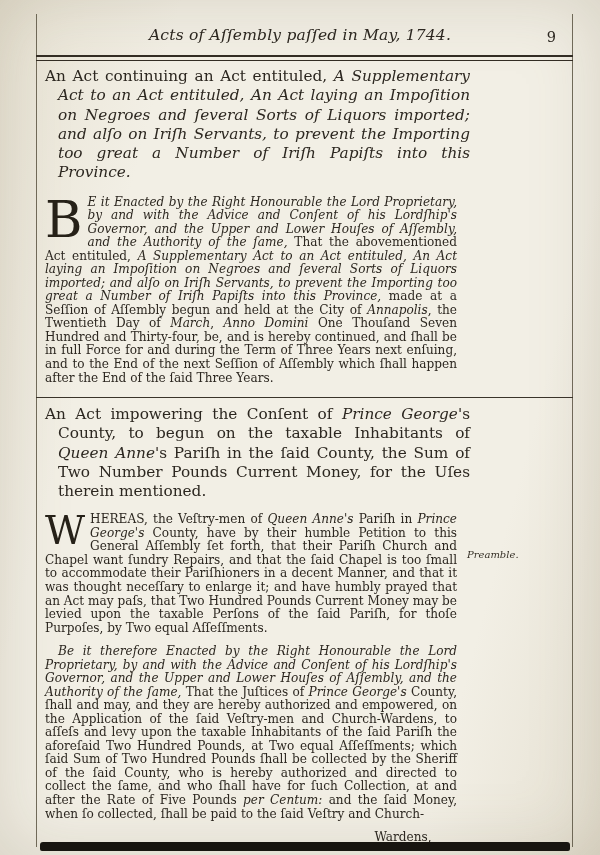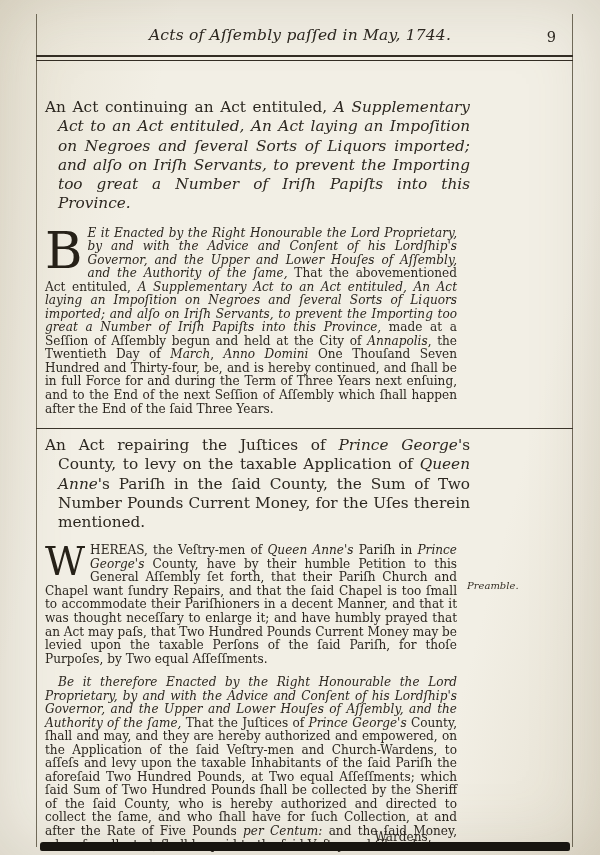--- a/index.html
+++ b/index.html
@@ -36,21 +36,21 @@
   .row { display:flex; align-items:flex-start; }
   .main-col { width:412px; }
   .note-col { width:116px; padding-left:10px; box-sizing:border-box; }
 
   .act-heading {
     width:412px;
     font-size:15.3px; line-height:1.26;
     text-align:justify;
     padding-left:13px; text-indent:-13px; 
   }
-  .act1-heading { margin-top:32px; }
+  .act1-heading { margin-top:1px; }
   .act2-heading { margin-top:7px; }
 
   .body-text {
     font-size:12.1px; line-height:1.12;
     text-align:justify;
   }
   .indent { text-indent:13px; }
   .it { font-style:italic; }
   .rm { font-style:normal; }
 
@@ -111,21 +111,21 @@
 
     <div class="row mt-body1">
       <div class="main-col body-text">
         <span class="dropcap">B</span><span class="it">E it Enacted by the Right Honourable the Lord Proprietary, by and with the Advice and Conſent of his Lordſhip's Governor, and the Upper and Lower Houſes of Aſſembly, and the Authority of the ſame, </span><span class="rm">That the abovementioned Act entituled, </span><span class="it">A Supplementary Act to an Act entituled, An Act laying an Impoſition on Negroes and ſeveral Sorts of Liquors imported; and alſo on Iriſh Servants, to prevent the Importing too great a Number of Iriſh Papiſts into this Province, </span><span class="rm">made at a Seſſion of Aſſembly begun and held at the City of </span><span class="it">Annapolis</span><span class="rm">, the Twentieth Day of </span><span class="it">March</span><span class="rm">, </span><span class="it">Anno Domini</span><span class="rm"> One Thouſand Seven Hundred and Thirty-four, be, and is hereby continued, and ſhall be in full Force for and during the Term of Three Years next enſuing, and to the End of the next Seſſion of Aſſembly which ſhall happen after the End of the ſaid Three Years.</span>
       </div>
     </div>
 
     <div class="section-rule"></div>
 
     <div class="act-heading act2-heading">
-      <span class="rm">An Act repairing the Juſtices of </span><span class="it">Prince George</span><span class="rm">'s County, to levy on the taxable Application of </span><span class="it">Queen Anne</span><span class="rm">'s Pariſh in the ſaid County, the Sum of Two Number Pounds Current Money, for the Uſes therein mentioned.</span>
+      <span class="rm">An Act impowering the Conſent of </span><span class="it">Prince George</span><span class="rm">'s County, to begun on the taxable Inhabitants of </span><span class="it">Queen Anne</span><span class="rm">'s Pariſh in the ſaid County, the Sum of Two Number Pounds Current Money, for the Uſes therein mentioned.</span>
     </div>
 
     <div class="row mt-para1">
       <div class="main-col body-text">
         <span class="dropcap dropcap-w">W</span><span class="rm">HEREAS, the Veſtry-men of </span><span class="it">Queen Anne's</span><span class="rm"> Pariſh in </span><span class="it">Prince George's</span><span class="rm"> County, have by their humble Petition to this General Aſſembly ſet forth, that their Pariſh Church and Chapel want ſundry Repairs, and that the ſaid Chapel is too ſmall to accommodate their Pariſhioners in a decent Manner, and that it was thought neceſſary to enlarge it; and have humbly prayed that an Act may paſs, that Two Hundred Pounds Current Money may be levied upon the taxable Perſons of the ſaid Pariſh, for thoſe Purpoſes, by Two equal Aſſeſſments.</span>
       </div>
       <div class="note-col">
         <div class="margin-note note-italic">Preamble.</div>
       </div>
     </div>

